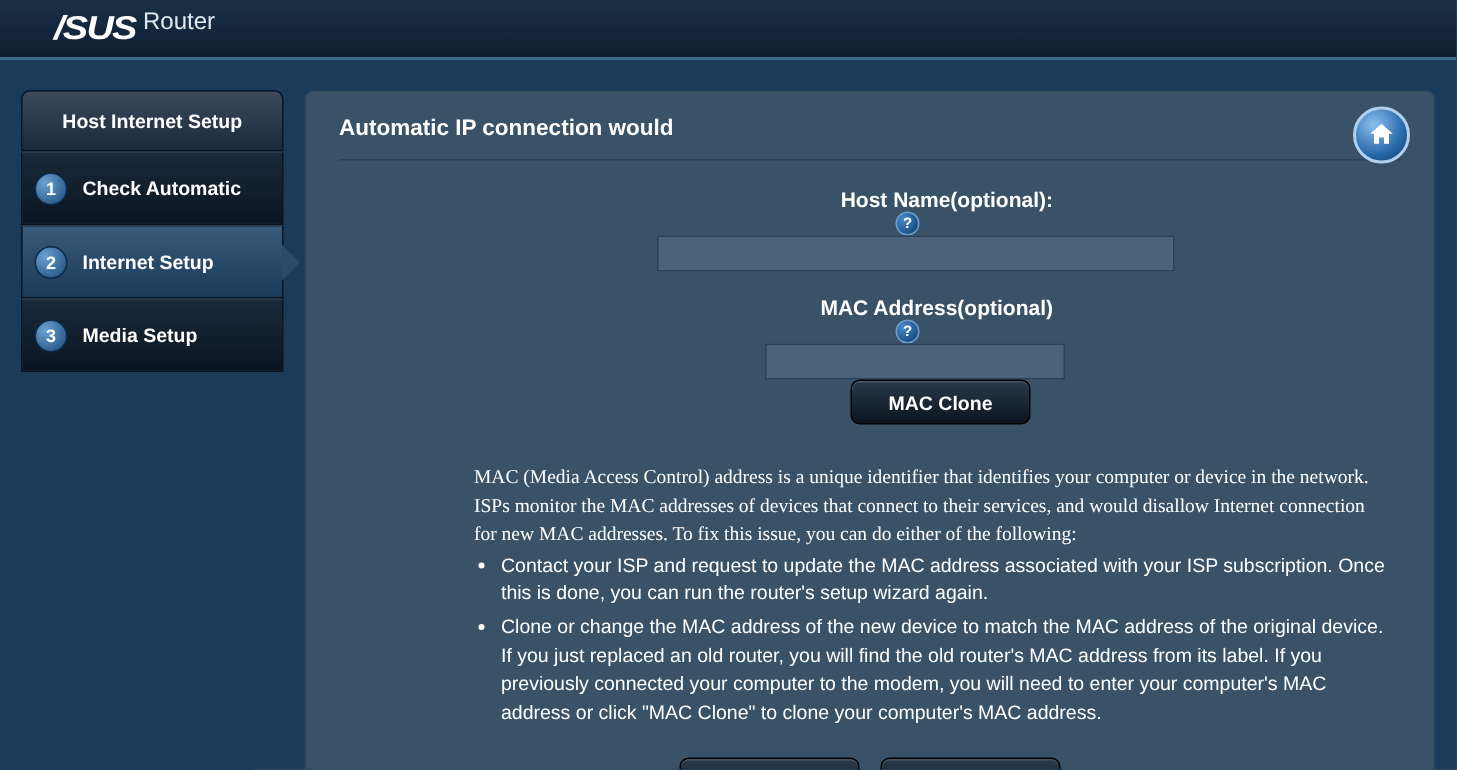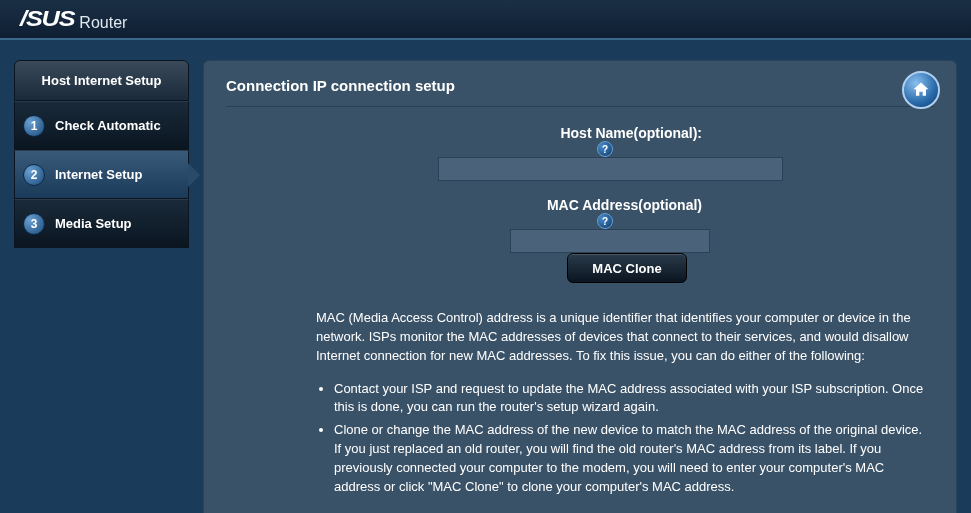--- a/index.html
+++ b/index.html
@@ -14,22 +14,23 @@
   .header {
     height: 40px;
     background: linear-gradient(to bottom, #1a2f45 0%, #0f1f33 100%);
     display: flex;
     align-items: center;
     padding-left: 20px;
     border-bottom: 2px solid #3a6a8a;
   }
   .logo {
     display: flex;
-    align-items: flex-end;
+    align-items: flex-start;
     gap: 12px;
+    margin-left: 16px;
   }
   .logo-asus {
     font-family: Arial, sans-serif;
     font-weight: 900;
     font-size: 22px;
     letter-spacing: -1px;
     font-style: italic;
     color: #fff;
     transform: scaleX(1.15);
     transform-origin: left;
@@ -177,21 +178,21 @@
     padding: 0 22px;
     cursor: pointer;
     box-shadow: inset 0 1px 0 rgba(255,255,255,0.15);
   }
   .btn-macclone { margin-left: 34px; width: 120px; padding:0; }
   .info-text {
     font-size: 13px;
     line-height: 1.45;
     padding: 10px 10px 0 90px;
   }
-  .info-text p { margin-bottom: 14px; }
+  .info-text p { margin-bottom: 2px; font-family: Liberation Serif, serif; }
   .info-text ul { list-style: disc; padding-left: 18px; }
   .info-text li { margin-bottom: 4px; }
   .nav-buttons {
     display: flex;
     justify-content: center;
     gap: 14px;
     margin-top: 20px;
   }
   .nav-buttons .btn { width: 120px; padding:0; }
 </style>
@@ -227,21 +228,21 @@
   </div>
 
   <div class="main">
 
     <div class="home-btn">
       <svg viewBox="0 0 24 24">
           <path d="M12 3l9 8h-3v8h-4v-5h-4v5H6v-8H3z"></path>
         </svg>
     </div>
 
-    <div class="panel-title">Connection IP connection setup</div>
+    <div class="panel-title">Automatic IP connection would</div>
 
     <div class="form-row">
       <div class="form-label">Host Name(optional):</div>
       <span class="help-icon">?</span>
       <input class="text-input input-host" type="text" value="" style="">
     </div>
 
     <div class="form-row">
       <div class="form-label">MAC Address(optional)</div>
       <span class="help-icon">?</span>

